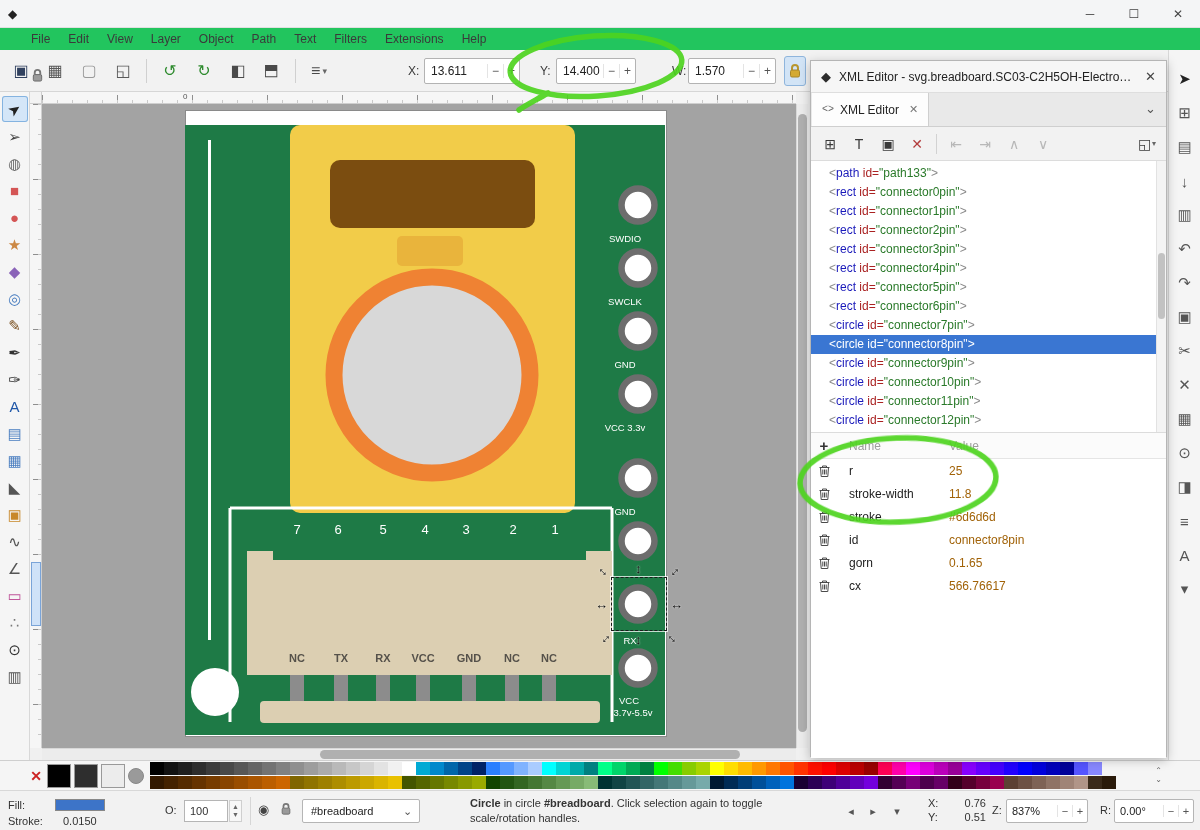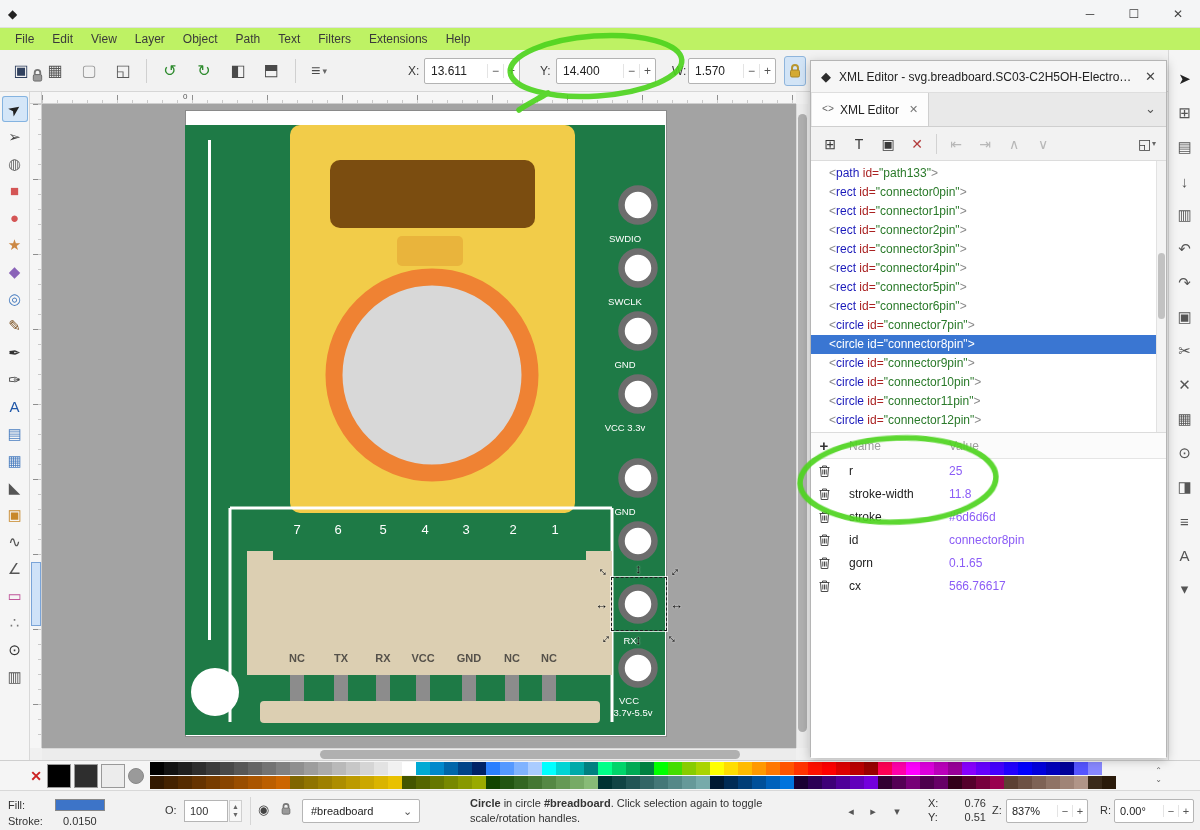--- a/index.html
+++ b/index.html
@@ -8,21 +8,21 @@
   .app{position:absolute;left:0;top:0;width:1200px;height:830px;overflow:hidden;background:#f0f0f0;}
 
   
   .titlebar{position:absolute;left:0;top:0;width:1200px;height:28px;background:#f4f5f6;border-bottom:1px solid #e0e0e0;display:flex;align-items:center;}
   .tb-icon{margin-left:8px;font-size:12px;color:#222;}
   .tb-title{margin-left:8px;font-size:12px;color:#3c3c3c;white-space:nowrap;overflow:hidden;}
   .win-btns{margin-left:auto;display:flex;}
   .win-btn{width:44px;height:28px;display:flex;align-items:center;justify-content:center;font-size:12px;color:#444;}
 
   
-  .menubar{position:absolute;left:0;top:28px;width:1200px;height:22px;background:#bef264;display:flex;align-items:center;padding-left:6px;}
+  .menubar{position:absolute;left:0;top:28px;width:1200px;height:22px;background:#22c55e;display:flex;align-items:center;padding-left:22px;}
   .menu-item{padding:0 9px;line-height:22px;color:#3a3a3a;}
 
   
   .toolbar{position:absolute;left:0;top:50px;width:1200px;height:42px;background:#f2f2f2;border-bottom:1px solid #d6d6d6;}
   .tb-buttons{position:absolute;left:6px;top:4px;height:34px;display:flex;align-items:center;gap:4px;}
   .tb-btn{width:30px;height:30px;display:flex;align-items:center;justify-content:center;border-radius:3px;}
   .tb-btn .g{font-size:16px;display:inline-block;line-height:1;}
   .tb-btn .dd{font-size:9px;color:#666;margin-left:2px;}
   .tb-sep{width:1px;height:24px;background:#d0d0d0;margin:0 4px;}
   .spin-label{position:absolute;top:14px;font-size:12px;color:#3a3a3a;}
@@ -100,21 +100,21 @@
   .tree-scroll{position:absolute;right:0;top:0;width:10px;height:272px;background:#f4f4f4;border-left:1px solid #e2e2e2;}
   .tree-scroll .thumb{position:absolute;left:1px;top:92px;width:7px;height:66px;background:#c2c2c2;border-radius:4px;}
   .attr-header{height:26px;background:#fbfbfb;border-bottom:1px solid #e5e5e5;display:flex;align-items:center;}
   .attr-plus{width:26px;text-align:center;font-size:15px;font-weight:bold;color:#333;}
   .attr-hname{width:100px;padding-left:12px;color:#9d9d9d;}
   .attr-hvalue{padding-left:12px;color:#9d9d9d;}
   .attr-table{height:299px;background:#fff;overflow:hidden;}
   .attr-row{height:23px;display:flex;align-items:center;}
   .attr-row .trash{width:26px;display:flex;justify-content:center;}
   .attr-row .anm{width:100px;padding-left:12px;color:#1c1c1c;}
-  .attr-row .avl{padding-left:12px;color:#8b5cf6;}
+  .attr-row .avl{padding-left:12px;color:#a16207;}
 
   
   .palettebar{position:absolute;left:0;top:760px;width:1200px;height:30px;background:#f5f5f5;border-top:1px solid #cfcfcf;display:flex;align-items:center;}
   .palette-prefix{display:flex;align-items:center;gap:3px;margin-left:28px;}
   .pal-none{width:16px;height:18px;display:flex;align-items:center;justify-content:center;font-size:14px;font-weight:bold;}
   .pal-big{width:24px;height:24px;border:1px solid #999;}
   .pal-round{width:16px;height:16px;border-radius:50%;border:1px solid #888;}
   .palette-rows{display:flex;flex-direction:column;gap:1px;margin-left:6px;}
   .pal-row{display:flex;}
   .pal-tile{width:14px;height:13px;}
@@ -202,21 +202,21 @@
           <span class="dd">▾</span>
         </span>
       </div>
     <span class="spin-label" style="left:408px">X:</span>
     <div class="spinbox" style="left:424px;width:96px">
       <span class="spin-value">13.611</span>
       <span class="spin-btn">−</span>
       <span class="spin-btn">+</span>
     </div>
     <span class="spin-label" style="left:540px">Y:</span>
-    <div class="spinbox" style="left:556px;width:100px">
+    <div class="spinbox" style="left:556px;width:80px">
       <span class="spin-value">14.400</span>
       <span class="spin-btn">−</span>
       <span class="spin-btn">+</span>
     </div>
     <span class="spin-label" style="left:672px">W:</span>
     <div class="spinbox" style="left:688px;width:88px">
       <span class="spin-value">1.570</span>
       <span class="spin-btn">−</span>
       <span class="spin-btn">+</span>
     </div>

